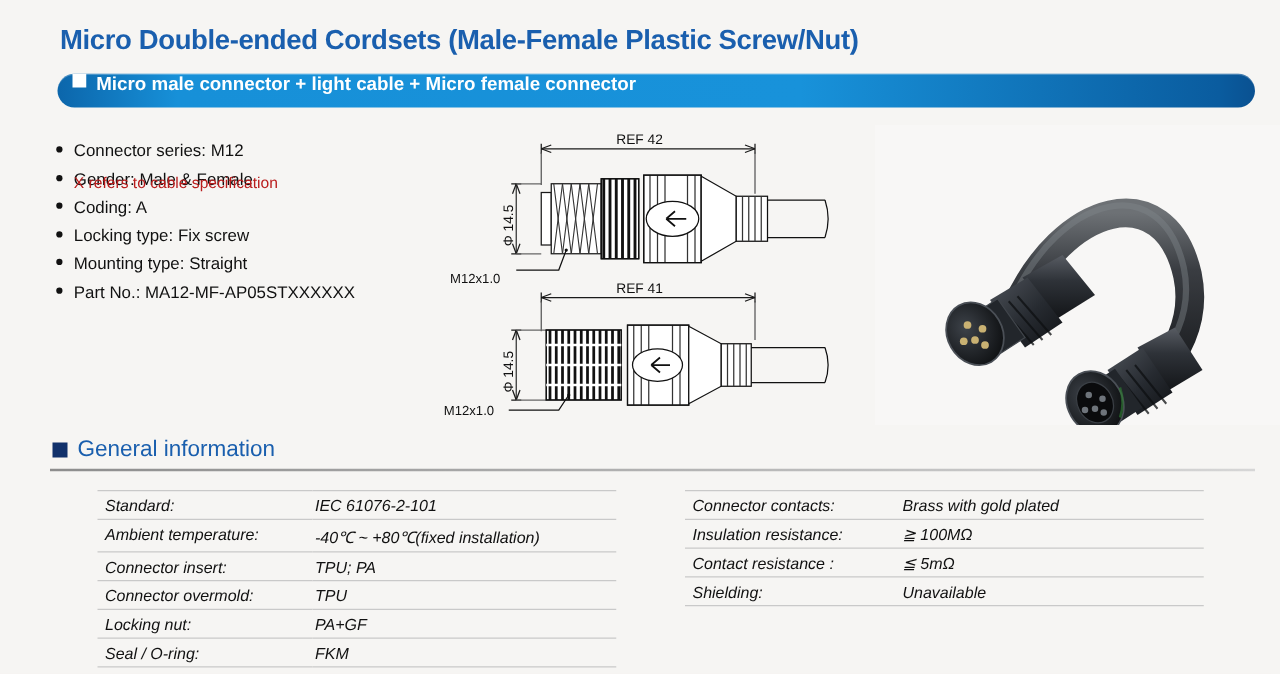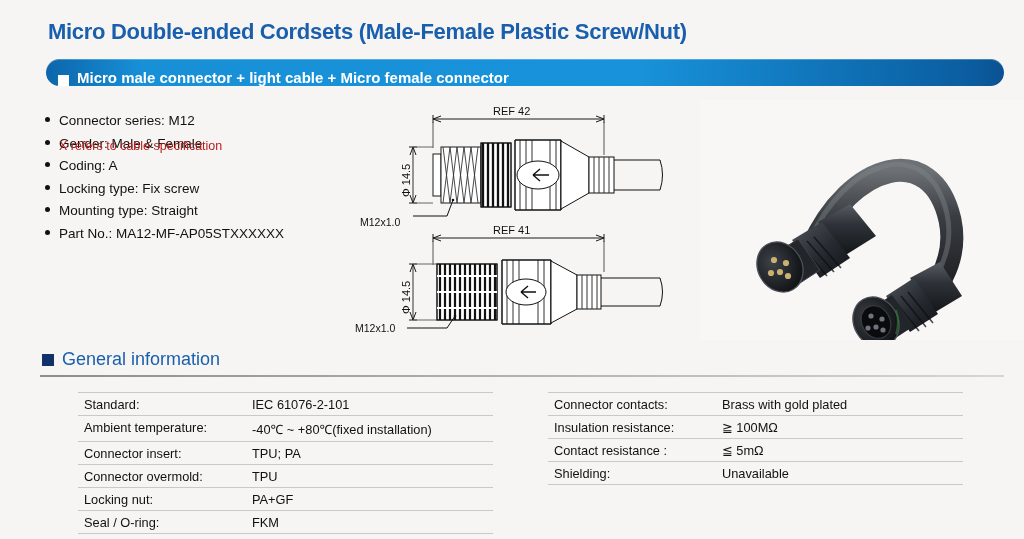--- a/index.html
+++ b/index.html
@@ -34,21 +34,21 @@
   
   .banner {
     position: absolute;
     left: 46px; top: 59px;
     width: 958px; height: 27px;
     border-radius: 14px;
     background: linear-gradient(to bottom, #1585cf 0%, #0f7ec6 45%, #0a5ea3 100%);
     background-image:
       linear-gradient(to right, #0c66ab 0%, #1790d8 10%, #1892da 62%, #0a5c9f 97%, #0a5191 100%);
     display: flex;
-    align-items: flex-end;
+    align-items: flex-start;
     padding-left: 12px;
     box-shadow: inset 0 1px 0 rgba(255,255,255,0.25);
   }
   .banner-bullet {
     width: 11px; height: 11px;
     background: #ffffff;
     margin-right: 8px;
     flex: 0 0 auto;
   }
   .banner-text {
@@ -137,20 +137,21 @@
   }
   .table.left  { left: 78px;  top: 392px; width: 415px; }
   .table.right { left: 548px; top: 392px; width: 415px; }
 
   .table tr { border-top: 1px solid #c9c9c9; }
   .table tr:last-child { border-bottom: 1px solid #c9c9c9; }
   .table td {
     padding: 3.5px 0 3.5px 0;
     vertical-align: top;
     white-space: nowrap;
+    font-style: italic;
   }
   .table td.k { width: 172px; padding-left: 6px; }
   .table td.v { padding-left: 2px; }
 </style>
 </head>
 <body>
 
 <div class="page">
 
   <div class="title">Micro Double-ended Cordsets (Male-Female Plastic Screw/Nut)</div>

